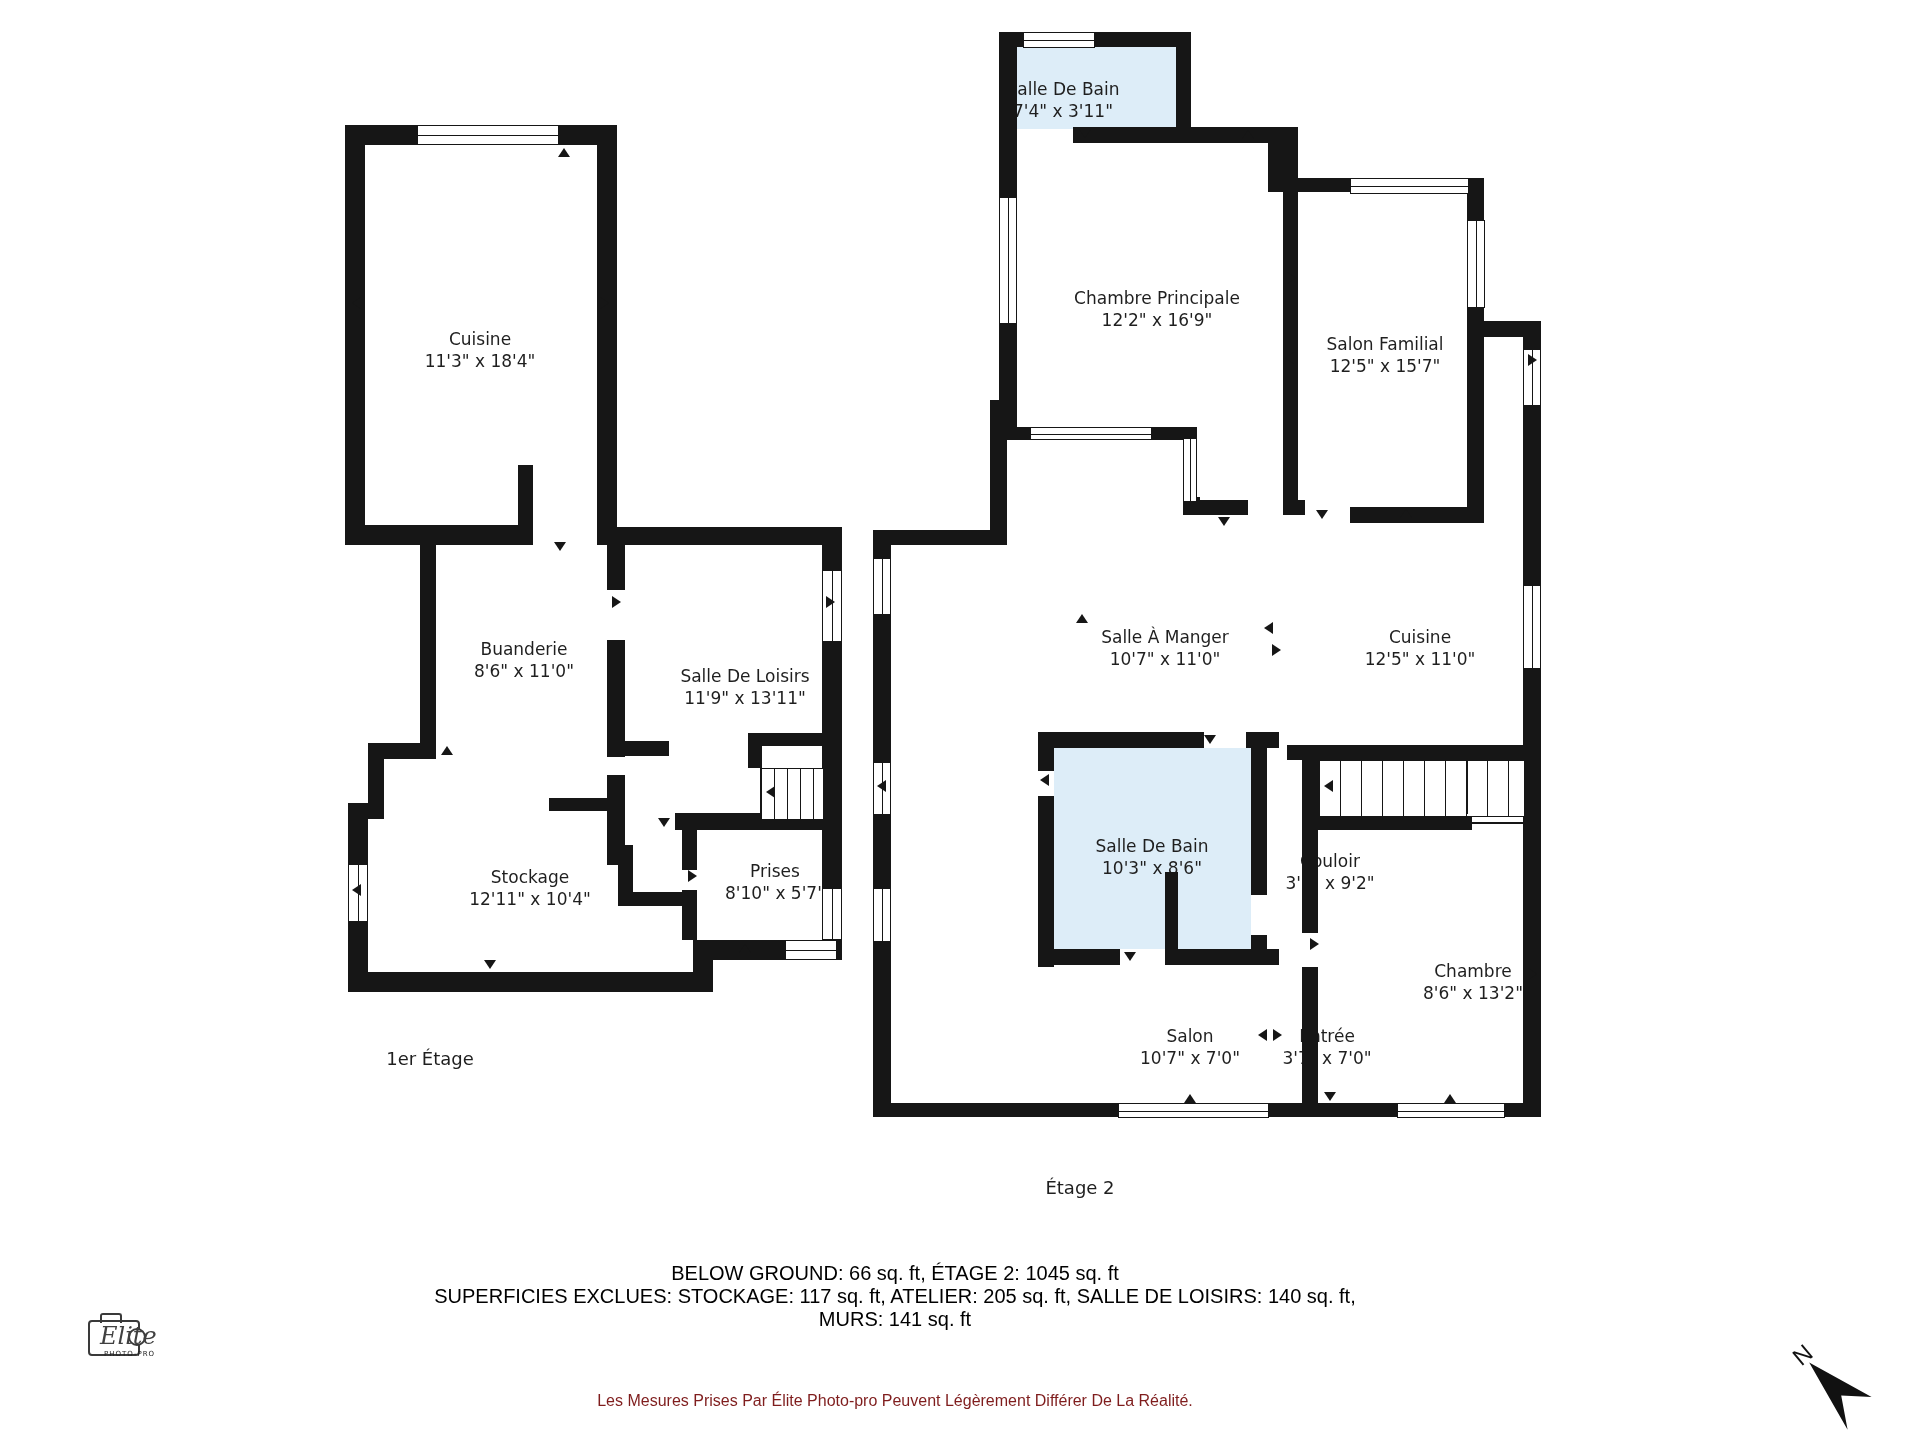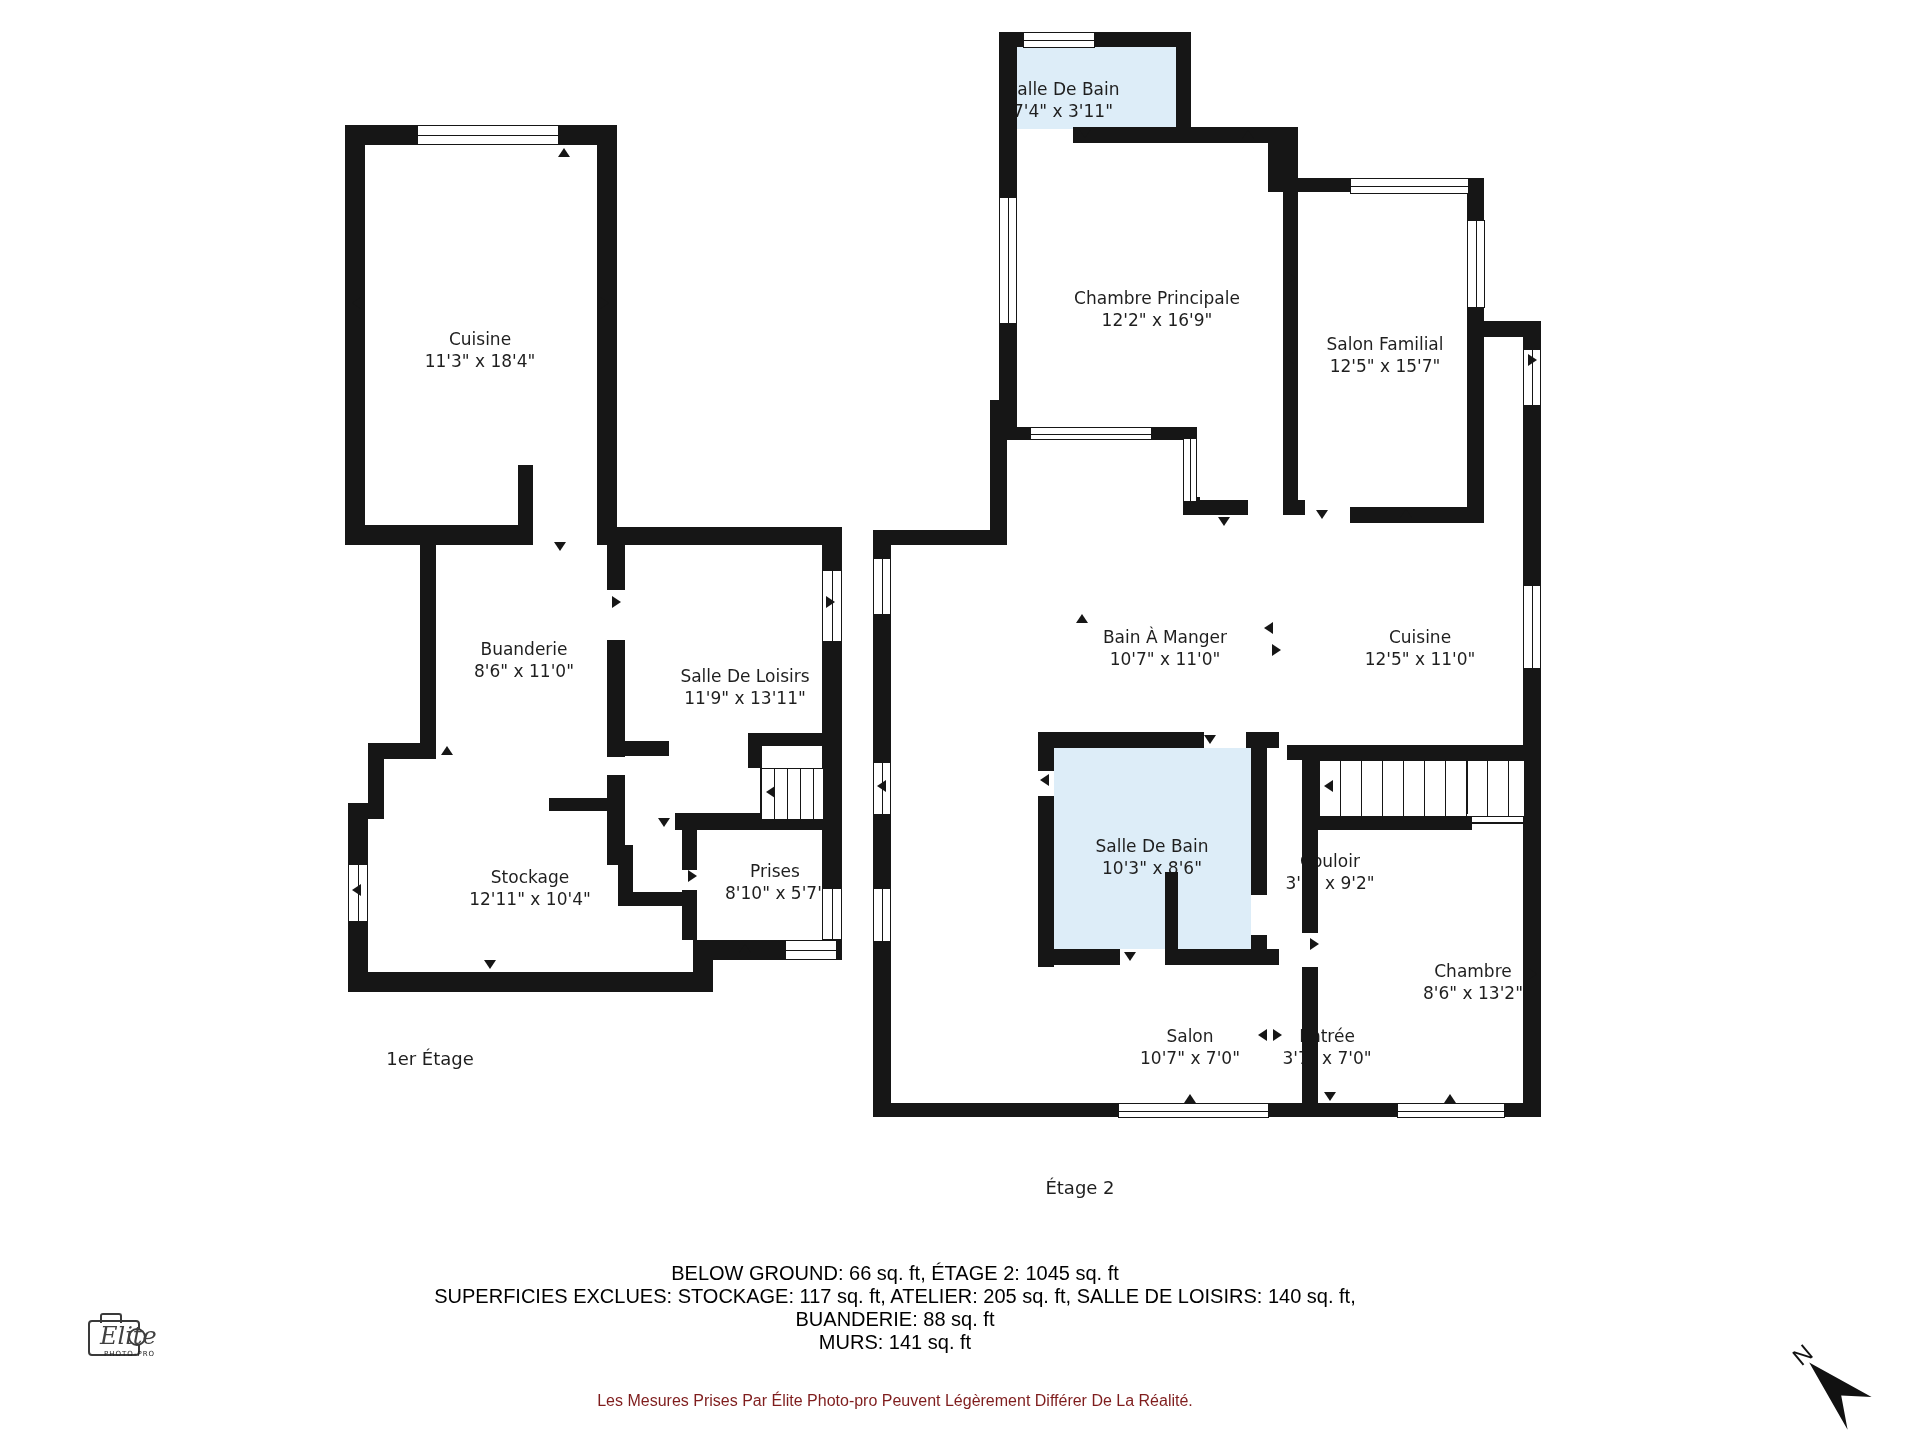--- a/index.html
+++ b/index.html
@@ -245,21 +245,21 @@
     </div>
     <div class="room-label" style="left:1157px;top:309px">
       <span>Chambre Principale</span>
       <span>12'2" x 16'9"</span>
     </div>
     <div class="room-label" style="left:1385px;top:355px">
       <span>Salon Familial</span>
       <span>12'5" x 15'7"</span>
     </div>
     <div class="room-label" style="left:1165px;top:648px">
-      <span>Bain À Manger</span>
+      <span>Salle À Manger</span>
       <span>10'7" x 11'0"</span>
     </div>
     <div class="room-label" style="left:1420px;top:648px">
       <span>Cuisine</span>
       <span>12'5" x 11'0"</span>
     </div>
     <div class="room-label" style="left:1152px;top:857px">
       <span>Salle De Bain</span>
       <span>10'3" x 8'6"</span>
     </div>
@@ -280,21 +280,20 @@
       <span>3'7" x 7'0"</span>
     </div>
     <div class="floor-label" style="left:1080px;top:1187px">
       <span>Étage 2</span>
     </div>
   </div>
 
   <div class="summary">
     <div>BELOW GROUND: 66 sq. ft, ÉTAGE 2: 1045 sq. ft</div>
     <div>SUPERFICIES EXCLUES: STOCKAGE: 117 sq. ft, ATELIER: 205 sq. ft, SALLE DE LOISIRS: 140 sq. ft,</div>
-    <div>BUANDERIE: 88 sq. ft</div>
     <div>MURS: 141 sq. ft</div>
   </div>
   <div class="footnote">Les Mesures Prises Par Élite Photo-pro Peuvent Légèrement Différer De La Réalité.</div>
 
   <div class="logo">
     <span class="cam"></span>
     <span class="brand">Elite</span>
     <span class="sub">PHOTO-PRO</span>
   </div>
 

